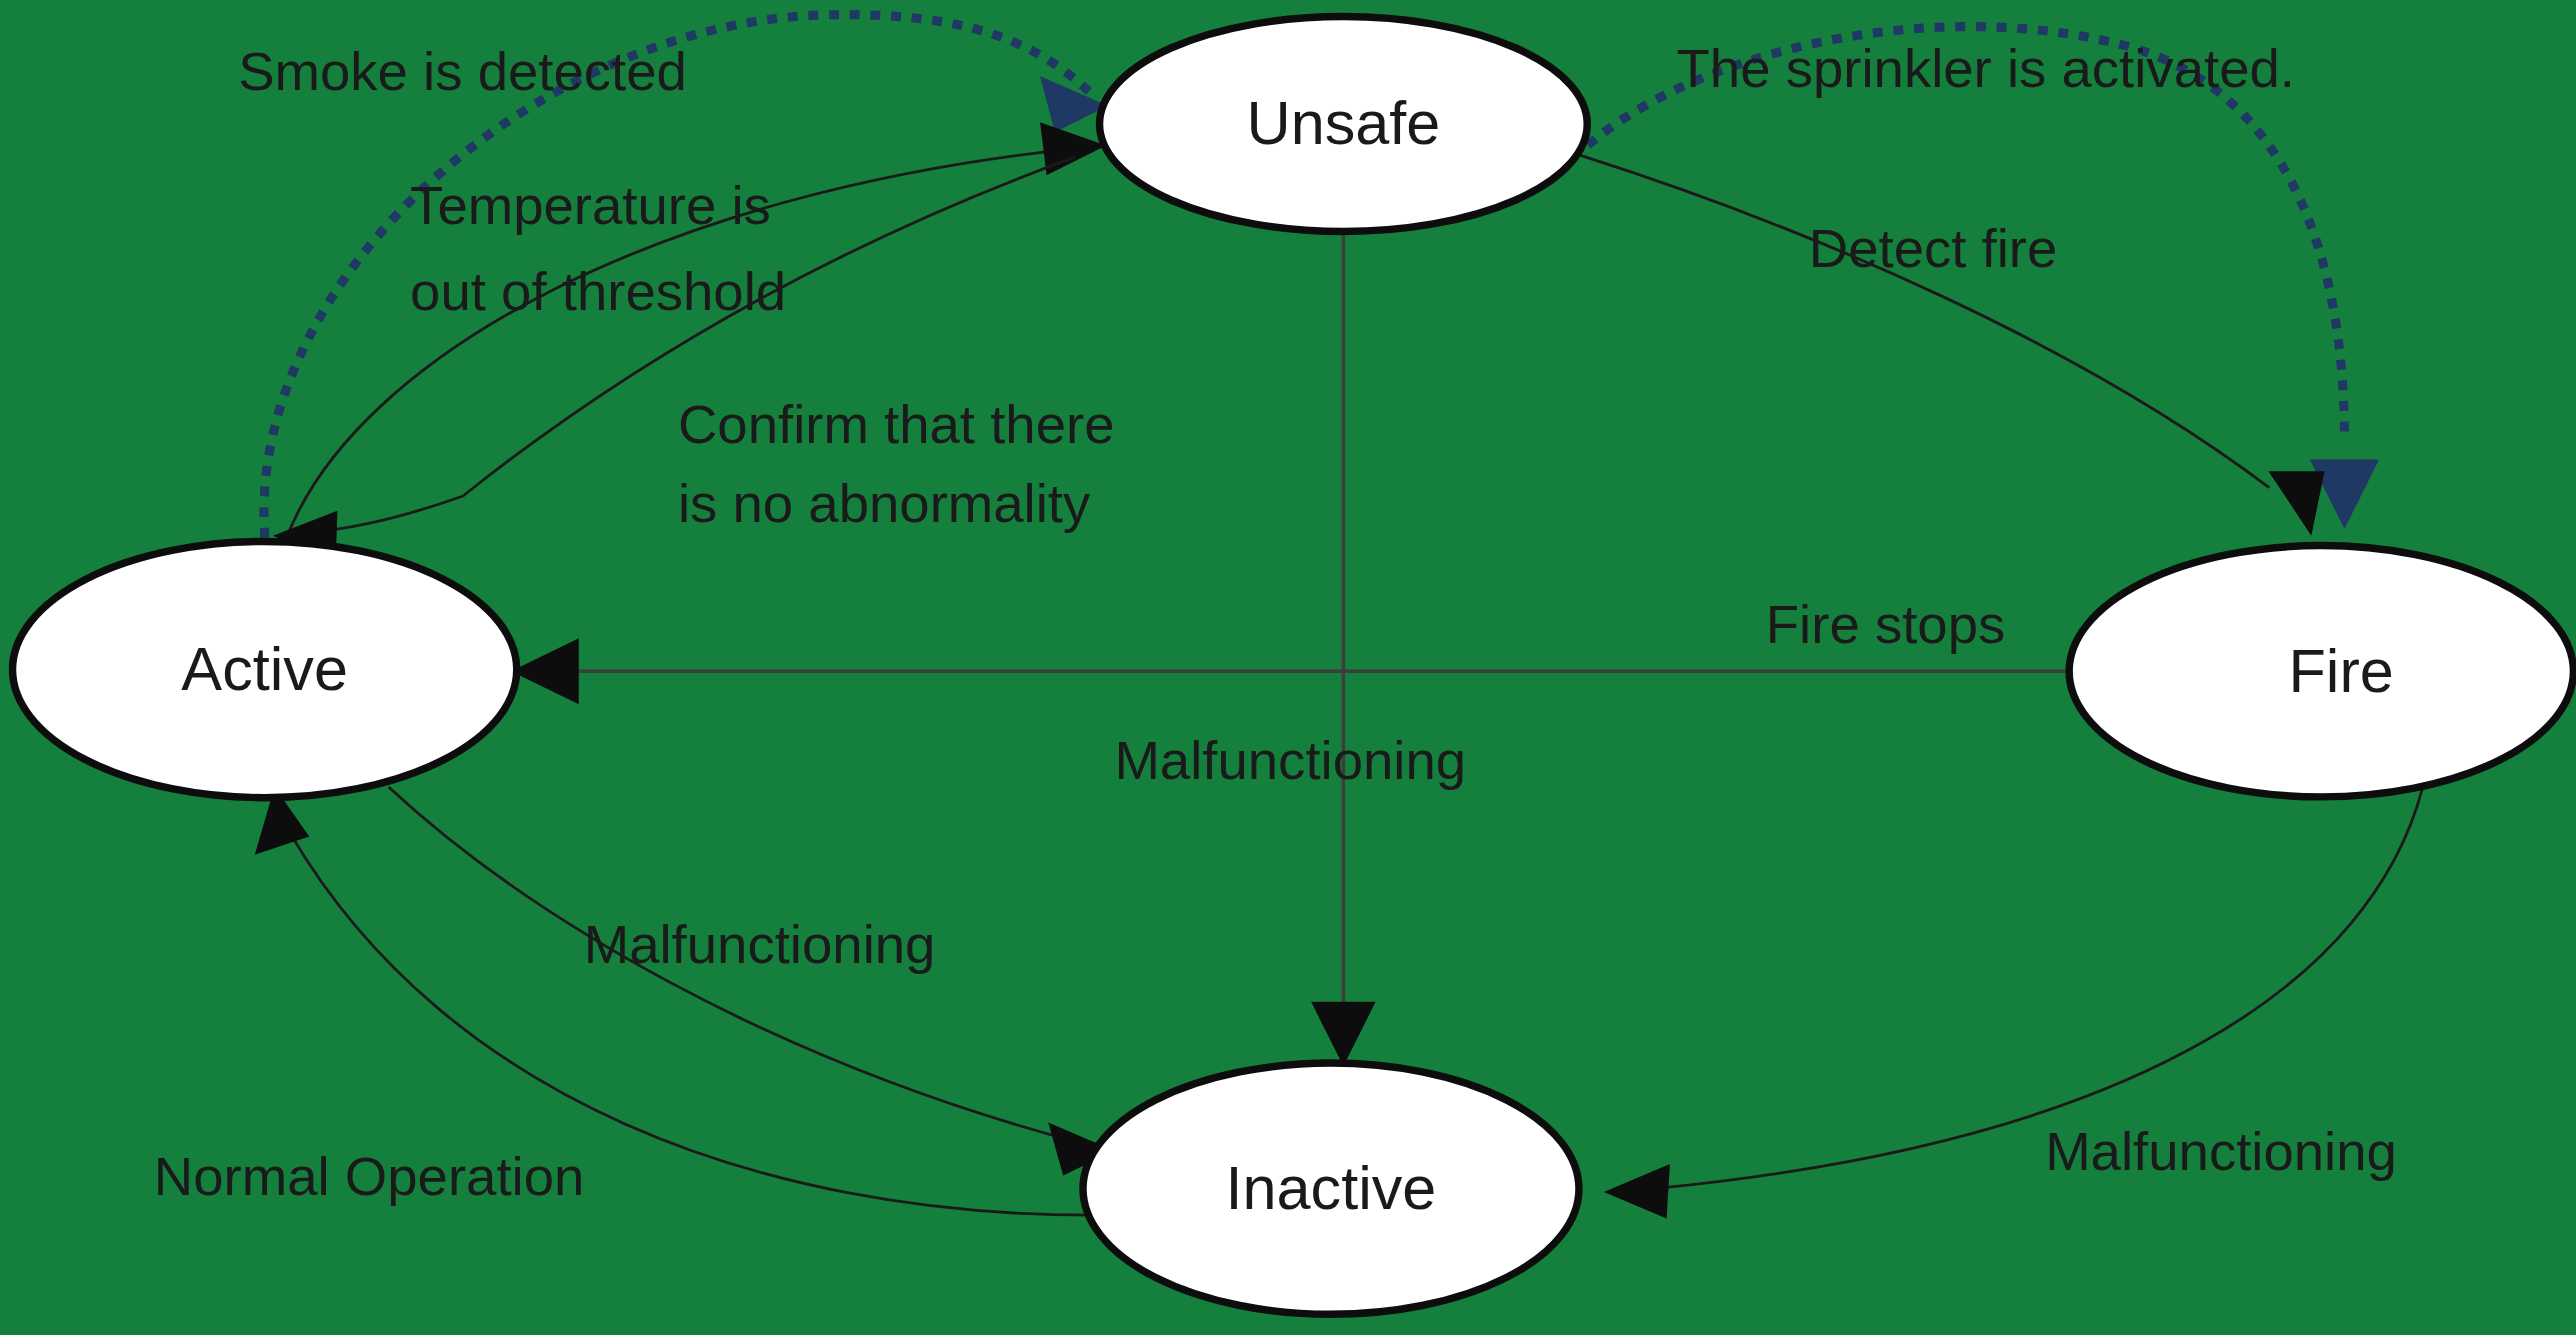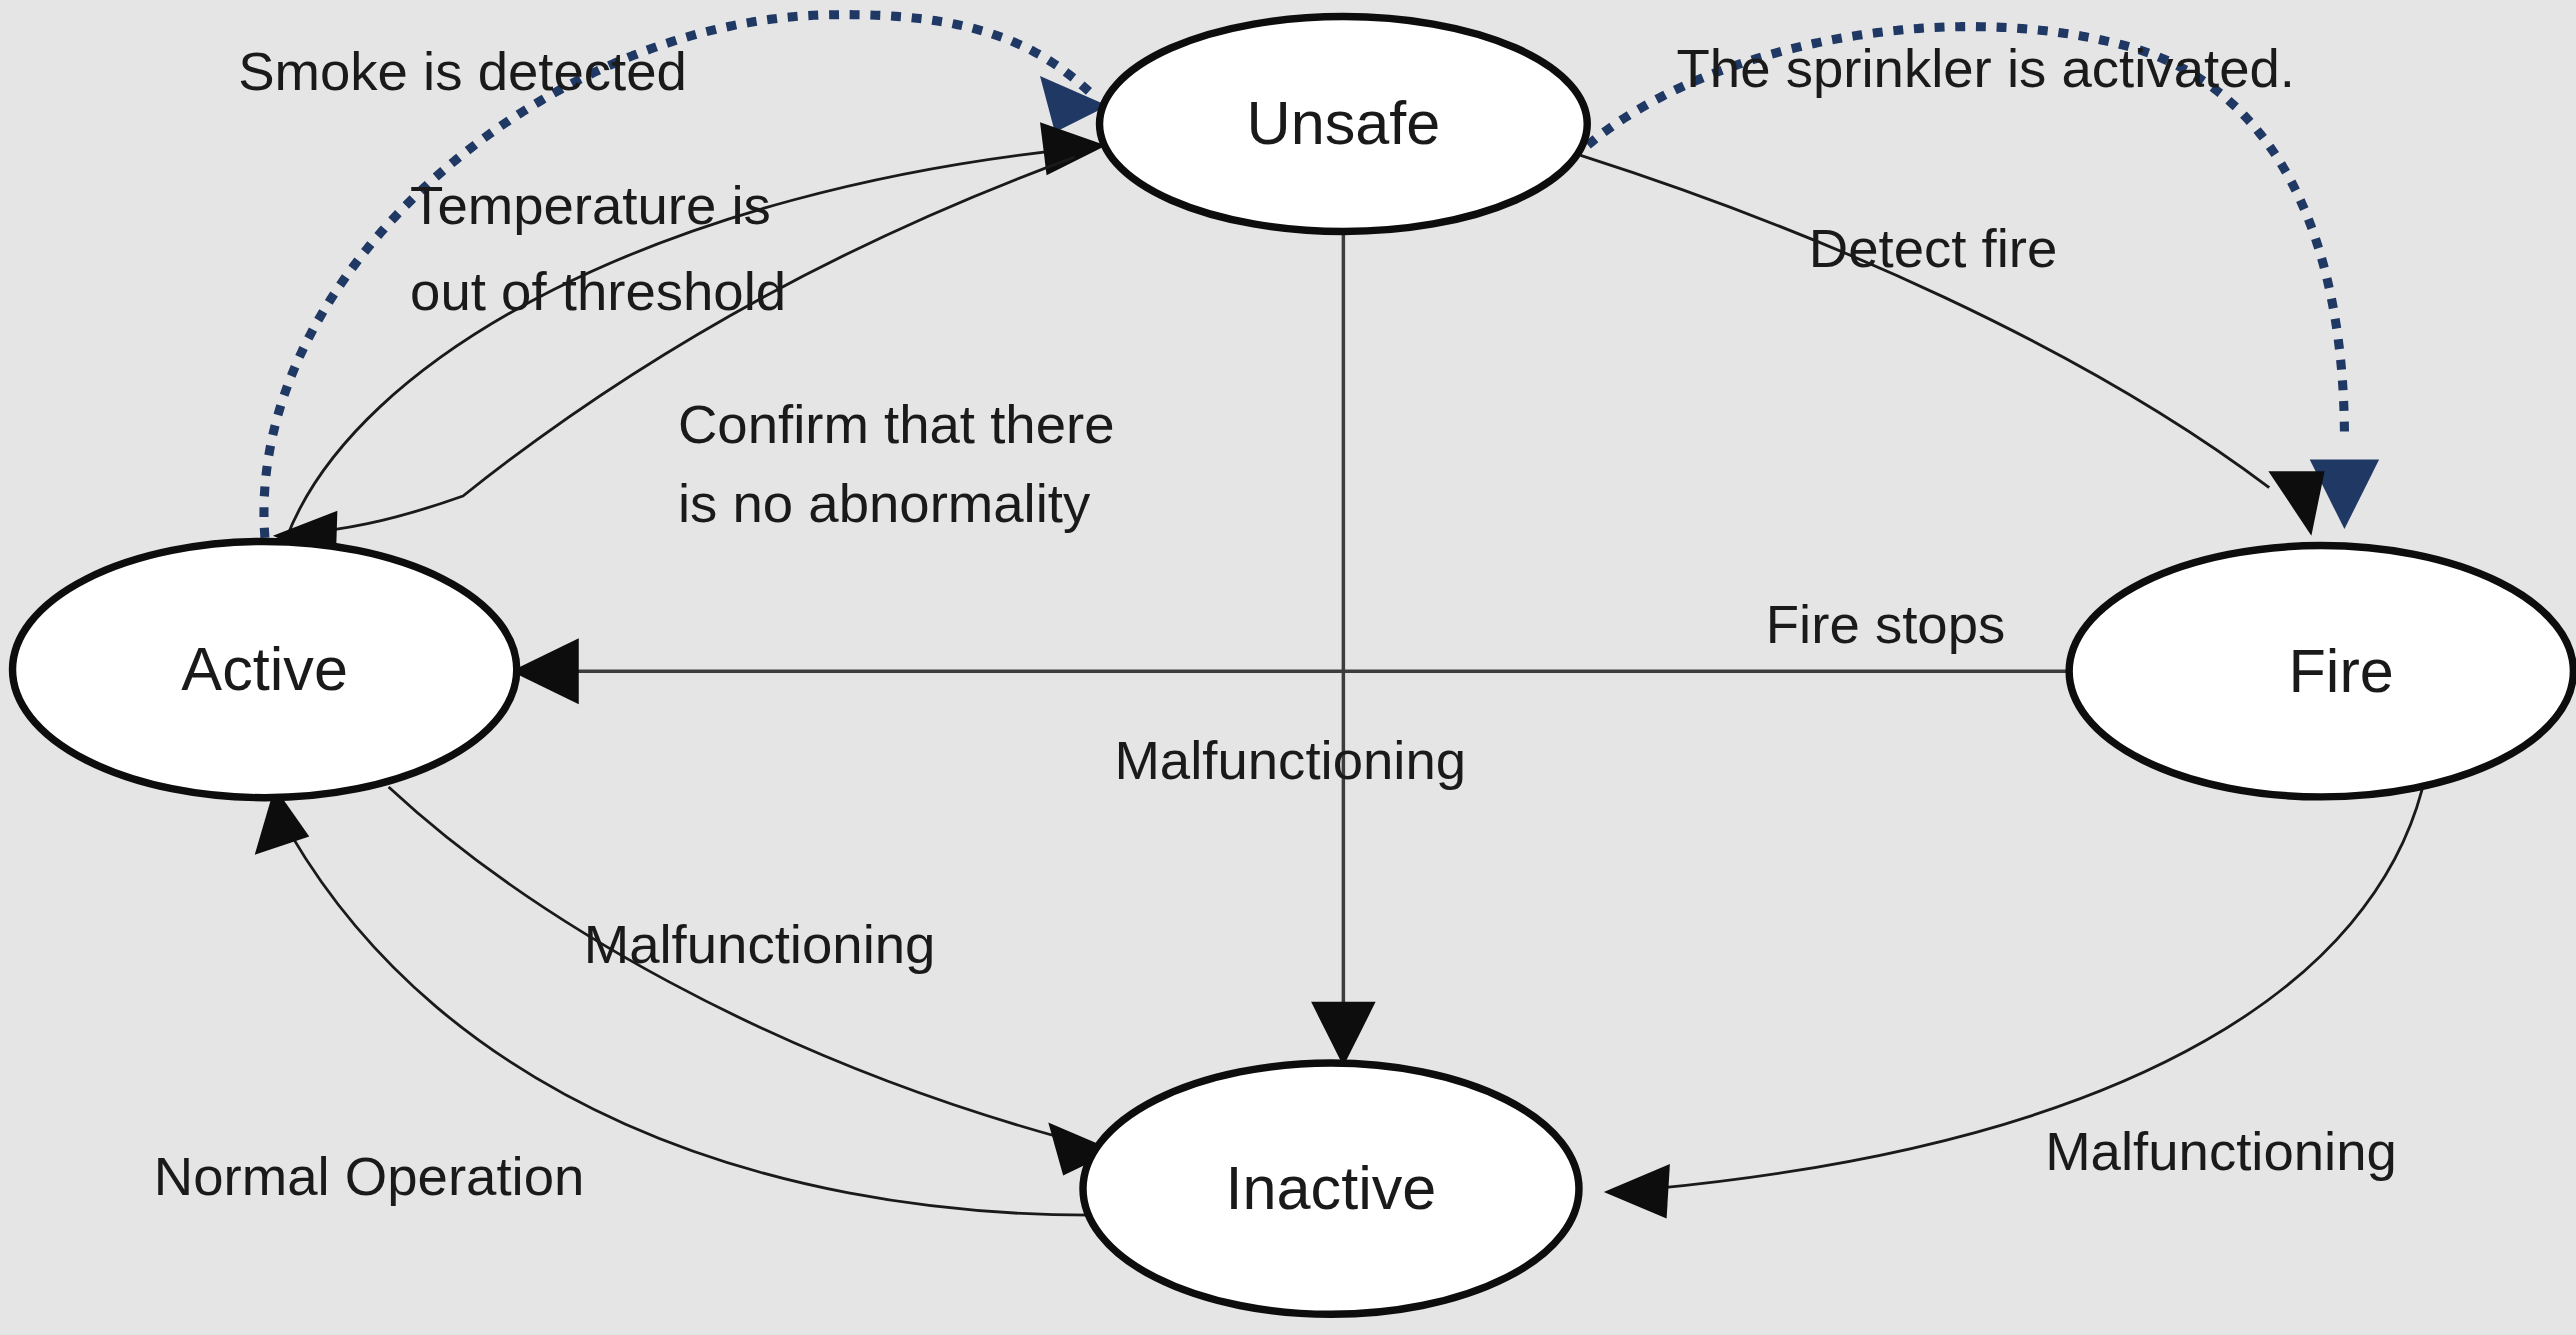--- a/index.html
+++ b/index.html
@@ -7,21 +7,21 @@
     padding: 0;
     background: #ffffff;
   }
   body {
     font-family: "Liberation Sans", sans-serif;
   }
   #diagram-root {
     position: relative;
     width: 2576px;
     height: 1335px;
-    background: #e5e5e5;
+    background: #15803d;
     overflow: hidden;
   }
   svg#state-diagram {
     display: block;
     width: 2576px;
     height: 1335px;
   }
   .state-ellipse {
     fill: #ffffff;
     stroke: #0d0d0d;

